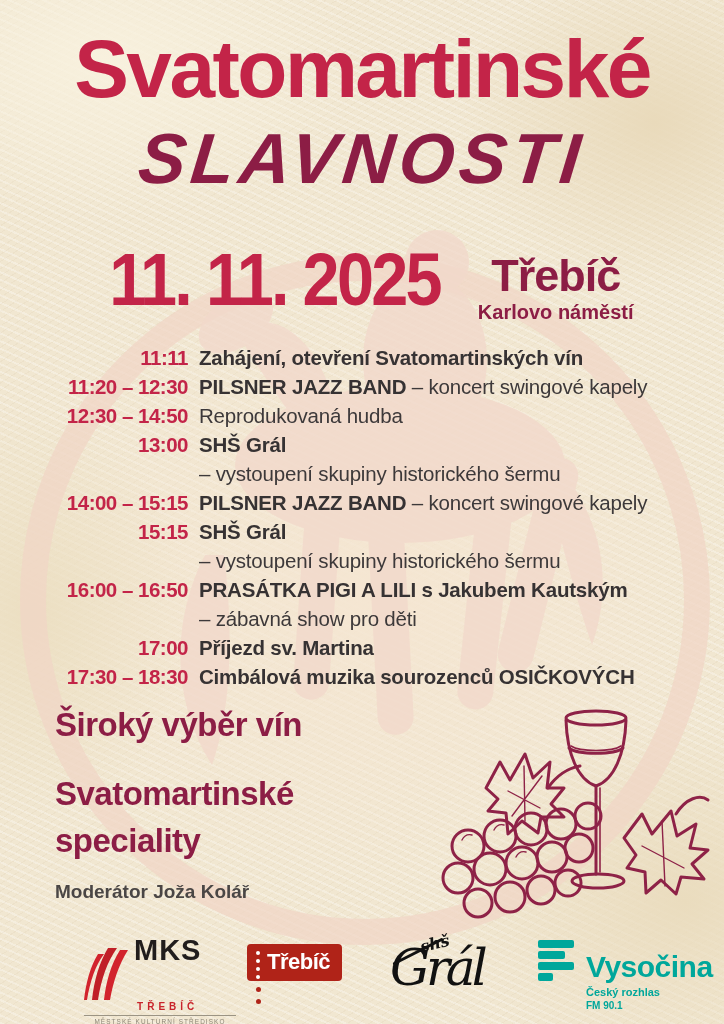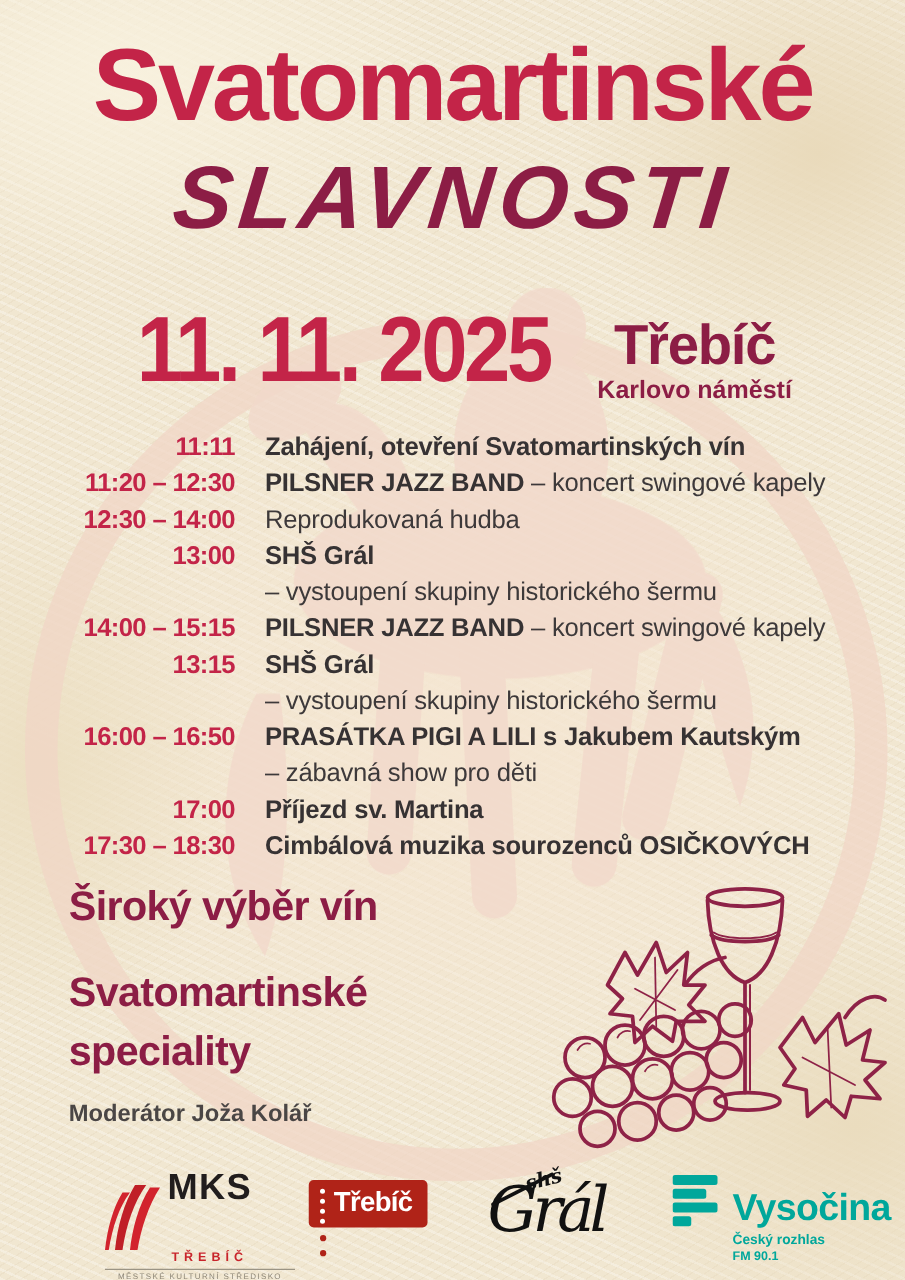--- a/index.html
+++ b/index.html
@@ -36,21 +36,21 @@
   }
   .date{
     font-size:74px;font-weight:bold;letter-spacing:-3px;line-height:1.02;
     color:#c32448;transform:scaleX(0.9);transform-origin:center;white-space:nowrap;
   }
   .place{padding-top:10px;text-align:center;}
   .city{font-size:45px;font-weight:bold;line-height:1.05;color:#8c1d45;letter-spacing:-1px;}
   .venue{font-size:20px;font-weight:bold;color:#8c1d45;margin-top:2px;}
   
   .schedule{left:40px;top:343px;width:652px;}
-  .srow{display:grid;grid-template-columns:148px 1fr;column-gap:24px;line-height:29px;}
+  .srow{display:grid;grid-template-columns:148px 1fr;column-gap:11px;line-height:29px;}
   .stime{font-size:20.5px;font-weight:bold;color:#c32448;text-align:right;white-space:nowrap;letter-spacing:-0.5px;}
   .sdesc{font-size:20.5px;color:#3d393a;white-space:nowrap;letter-spacing:-0.2px;}
   .sdesc b{font-weight:bold;color:#363233;}
   
   .highlight-1{left:55px;top:706px;font-size:33px;font-weight:bold;color:#8c1d45;letter-spacing:-0.5px;}
   .highlight-2{left:55px;top:770px;width:300px;font-size:33px;font-weight:bold;color:#8c1d45;line-height:47px;letter-spacing:-0.5px;}
   .moderator{left:55px;top:881px;font-size:19px;font-weight:bold;color:#4a4645;}
   
   .grapes{left:428px;top:696px;pointer-events:none;}
   
@@ -122,37 +122,37 @@
   <div class="abs schedule">
       <div class="srow">
         <span class="stime">11:11</span>
         <span class="sdesc"><b>Zahájení, otevření Svatomartinských vín</b></span>
       </div>
       <div class="srow">
         <span class="stime">11:20 – 12:30</span>
         <span class="sdesc"><b>PILSNER JAZZ BAND</b><span> – koncert swingové kapely</span></span>
       </div>
       <div class="srow">
-        <span class="stime">12:30 – 14:00</span>
+        <span class="stime">12:30 – 14:50</span>
         <span class="sdesc"><span>Reprodukovaná hudba</span></span>
       </div>
       <div class="srow">
         <span class="stime">13:00</span>
         <span class="sdesc"><b>SHŠ Grál</b></span>
       </div>
       <div class="srow">
         <span class="stime"></span>
         <span class="sdesc"><span>– vystoupení skupiny historického šermu</span></span>
       </div>
       <div class="srow">
         <span class="stime">14:00 – 15:15</span>
         <span class="sdesc"><b>PILSNER JAZZ BAND</b><span> – koncert swingové kapely</span></span>
       </div>
       <div class="srow">
-        <span class="stime">13:15</span>
+        <span class="stime">15:15</span>
         <span class="sdesc"><b>SHŠ Grál</b></span>
       </div>
       <div class="srow">
         <span class="stime"></span>
         <span class="sdesc"><span>– vystoupení skupiny historického šermu</span></span>
       </div>
       <div class="srow">
         <span class="stime">16:00 – 16:50</span>
         <span class="sdesc"><b>PRASÁTKA PIGI A LILI s Jakubem Kautským</b></span>
       </div>

